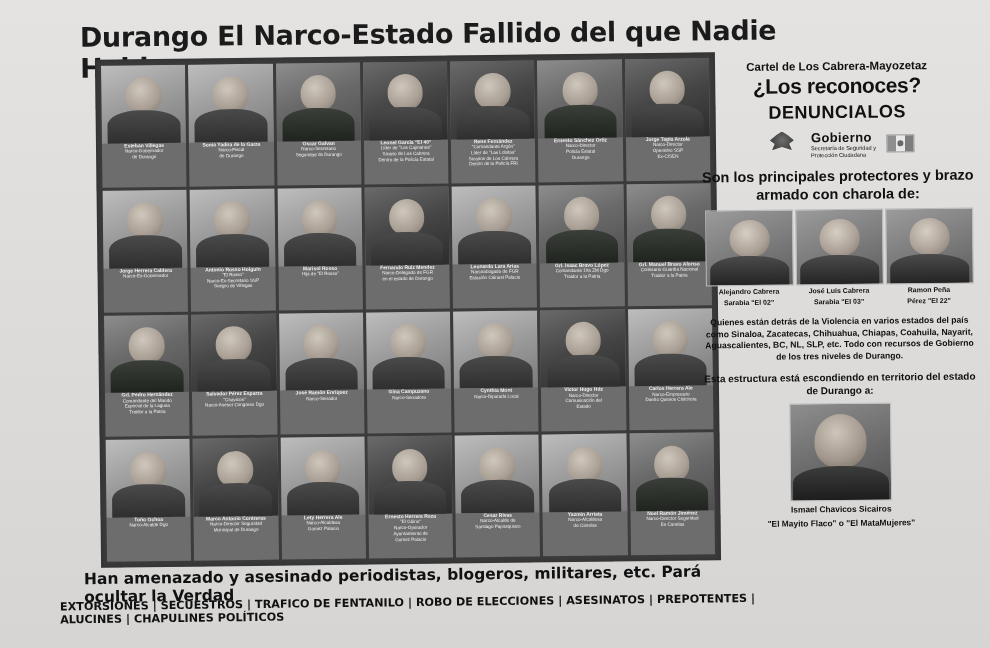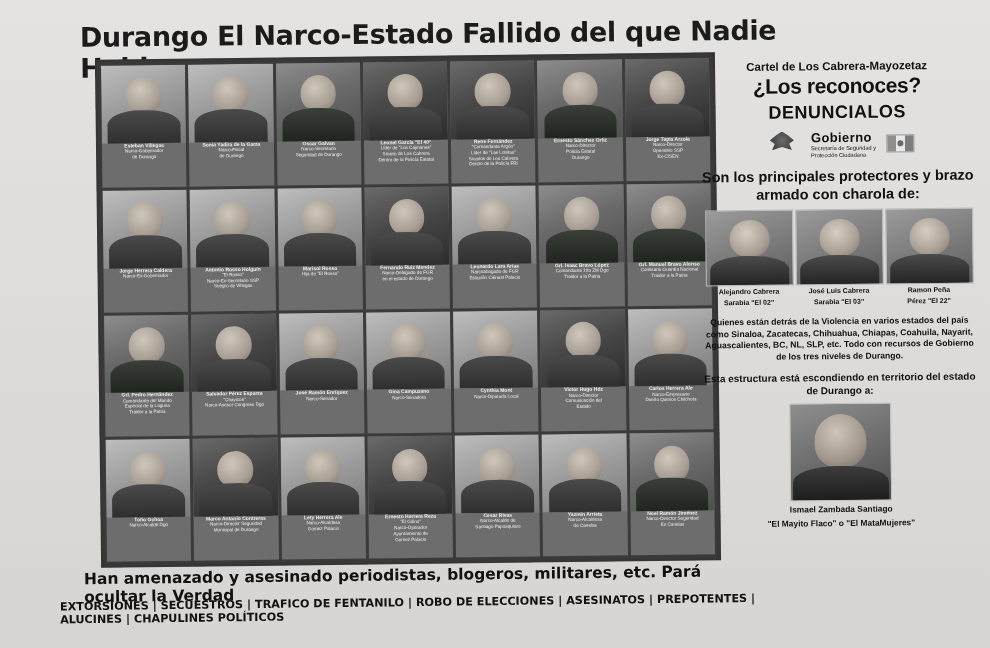--- a/index.html
+++ b/index.html
@@ -443,21 +443,21 @@
       </div>
 
     <div class="r-quienes">Quienes están detrás de la Violencia en varios estados del país como Sinaloa, Zacatecas, Chihuahua, Chiapas, Coahuila, Nayarit, Aguascalientes, BC, NL, SLP, etc. Todo con recursos de Gobierno de los tres niveles de Durango.</div>
     <div class="r-esta">Esta estructura está escondiendo en territorio del estado de Durango a:</div>
 
     <div class="mayo">
       <div class="mayo-photo">
         <div class="head"></div>
           <div class="body"></div>
       </div>
-      <div class="mayo-cap">Ismael Zambada Santiago</div>
+      <div class="mayo-cap">Ismael Chavicos Sicairos</div>
       <div class="mayo-cap">"El Mayito Flaco" o "El MataMujeres"</div>
     </div>
   </div>
 
   <div class="bottom1">Han amenazado y asesinado periodistas, blogeros, militares, etc. Pará ocultar la Verdad</div>
   <div class="bottom2">EXTORSIONES | SECUESTROS | TRAFICO DE FENTANILO | ROBO DE ELECCIONES | ASESINATOS | PREPOTENTES | ALUCINES | CHAPULINES POLÍTICOS</div>
 
 </div>
 
 </body></html>

